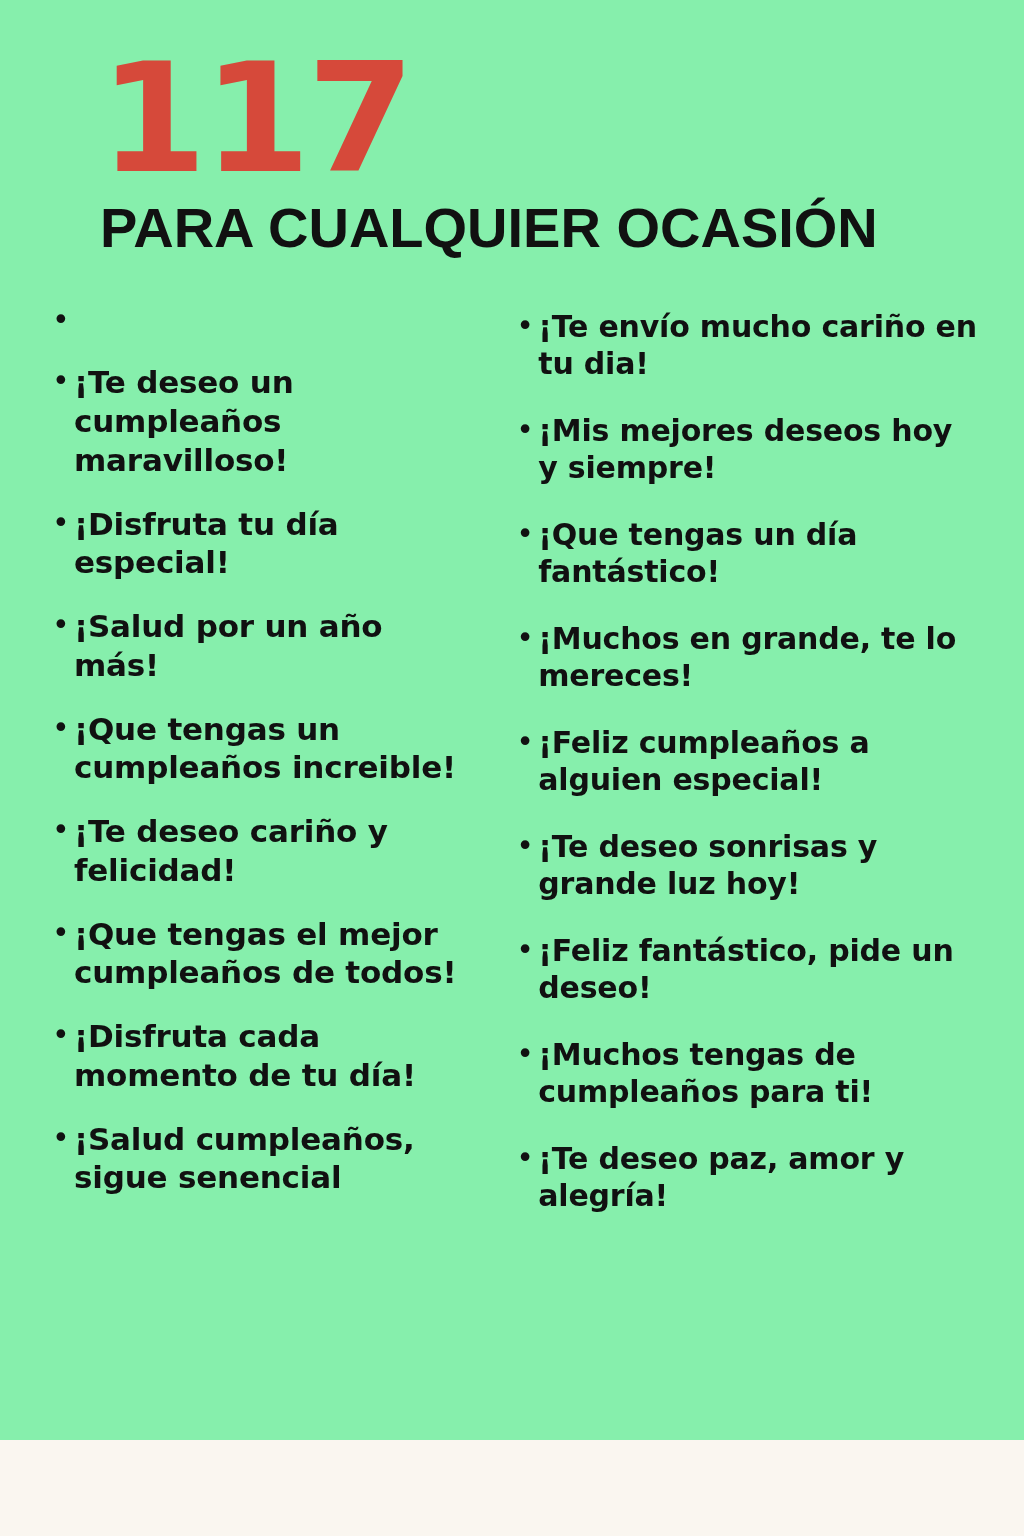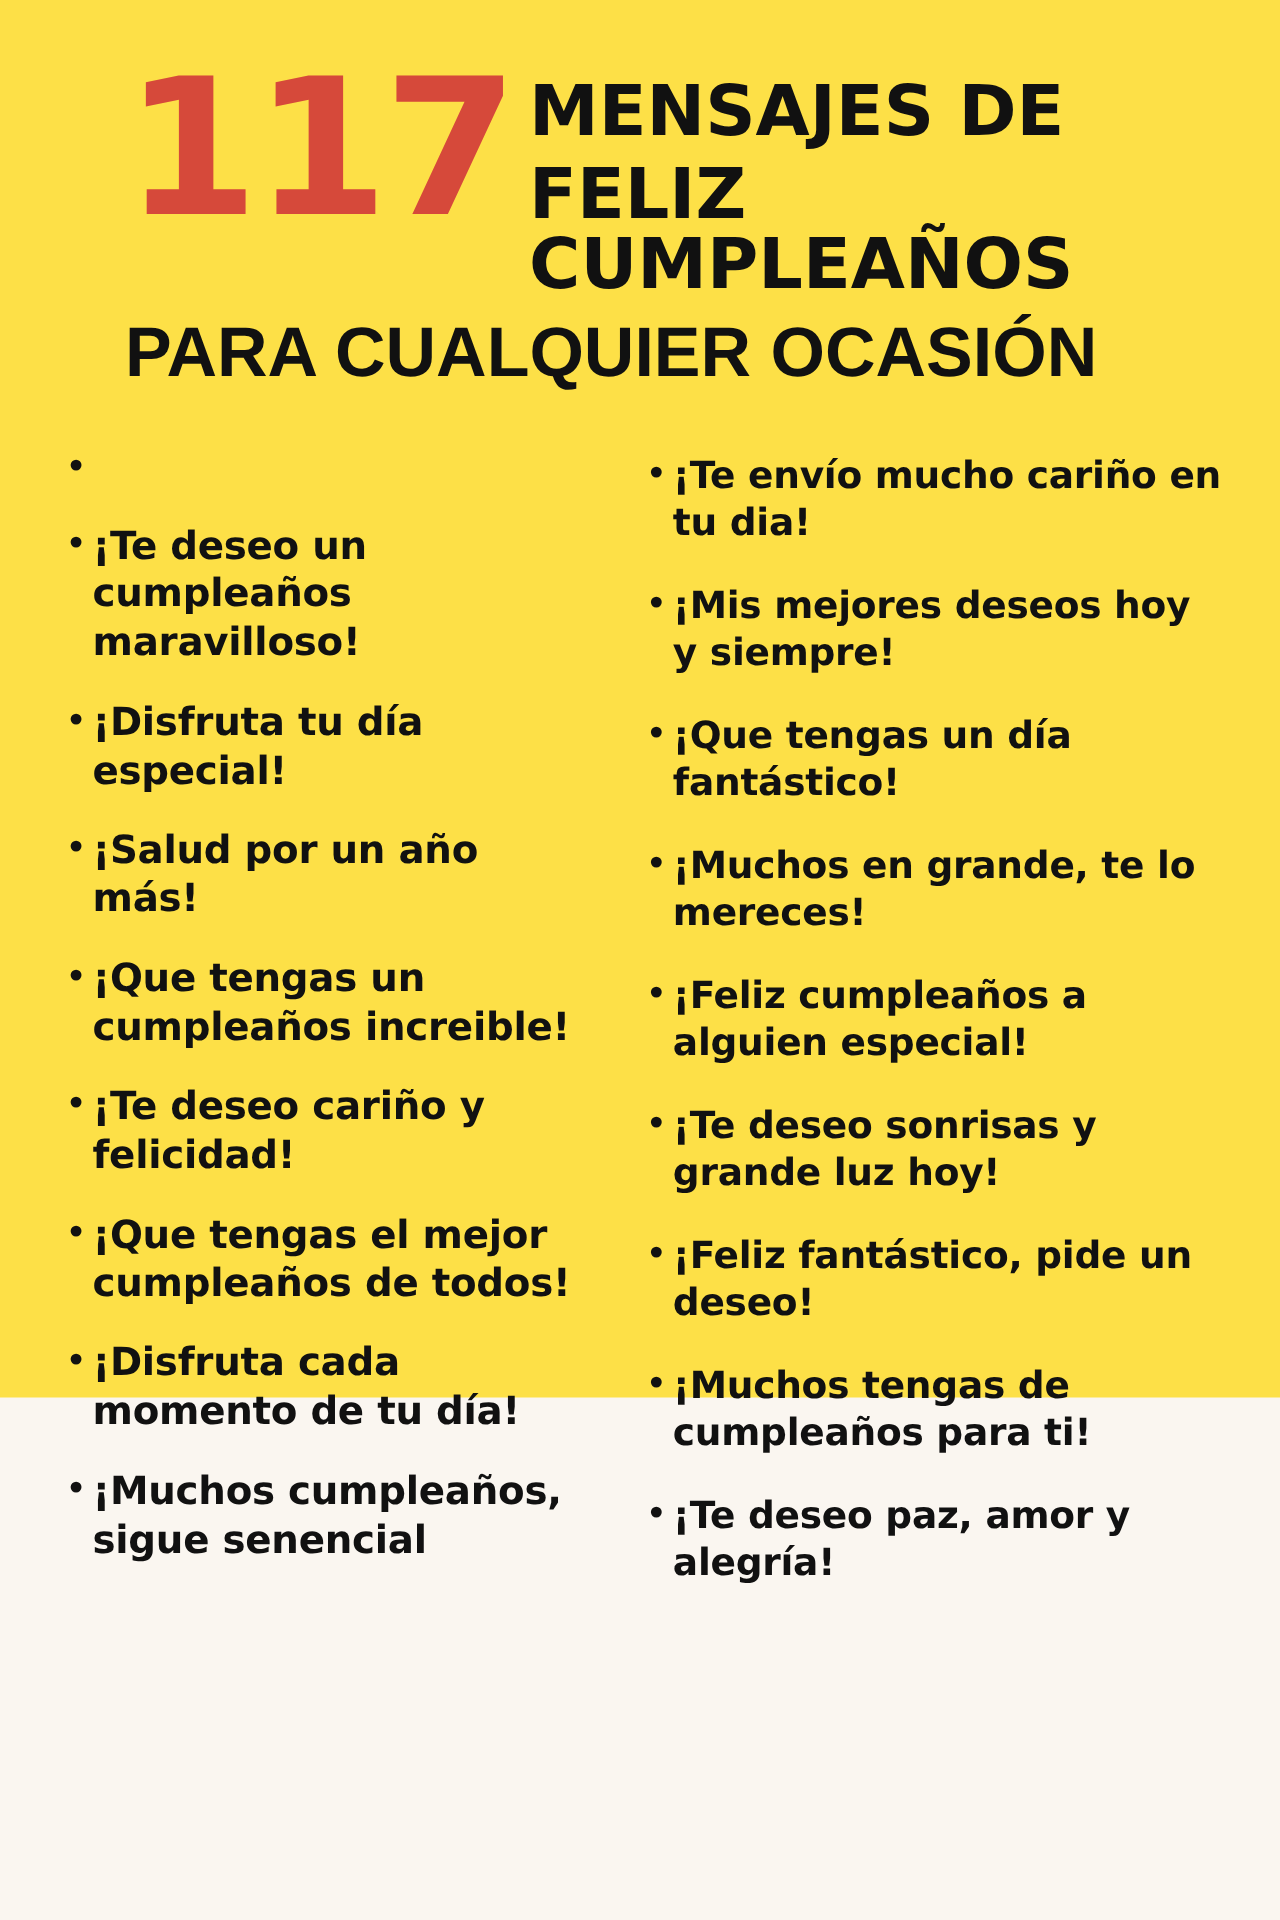--- a/index.html
+++ b/index.html
@@ -9,22 +9,22 @@
   body {
     width: 1024px;
     height: 1536px;
     background: #faf6f0;
     font-family: "Liberation Sans", sans-serif;
     overflow: hidden;
   }
   .poster {
     position: relative;
     width: 1024px;
-    height: 1118px;
-    background: #fde047;
+    height: 1440px;
+    background: #86efac;
     box-sizing: border-box;
     padding: 0;
   }
 
   
   .header {
     padding: 52px 56px 0 56px;
   }
   .title-row-1 {
     display: flex;
@@ -121,24 +121,20 @@
   }
 </style>
 </head>
 <body>
 
 <div class="poster">
 
   <div class="header">
     <div class="title-row-1">
       <div class="big-number">117</div>
-      <div class="title-lines">
-        <div class="title-line l1">MENSAJES DE</div>
-        <div class="title-line l2">FELIZ CUMPLEAÑOS</div>
-      </div>
     </div>
     <div class="title-line l3">PARA CUALQUIER OCASIÓN</div>
   </div>
 
   <div class="columns">
 
     <div class="col left">
       <div class="item">
         <span class="bullet">•</span>
       </div>
@@ -165,21 +161,21 @@
       <div class="item">
         <span class="bullet">•</span>
         <span class="item-text">¡Que tengas el mejor cumpleaños de todos!</span>
       </div>
       <div class="item">
         <span class="bullet">•</span>
         <span class="item-text">¡Disfruta cada momento de tu día!</span>
       </div>
       <div class="item">
         <span class="bullet">•</span>
-        <span class="item-text">¡Muchos cumpleaños, sigue senencial</span>
+        <span class="item-text">¡Salud cumpleaños, sigue senencial</span>
       </div>
     </div>
 
     <div class="col right">
       <div class="item">
         <span class="bullet">•</span>
         <span class="item-text">¡Te envío mucho cariño en tu dia!</span>
       </div>
       <div class="item">
         <span class="bullet">•</span>

